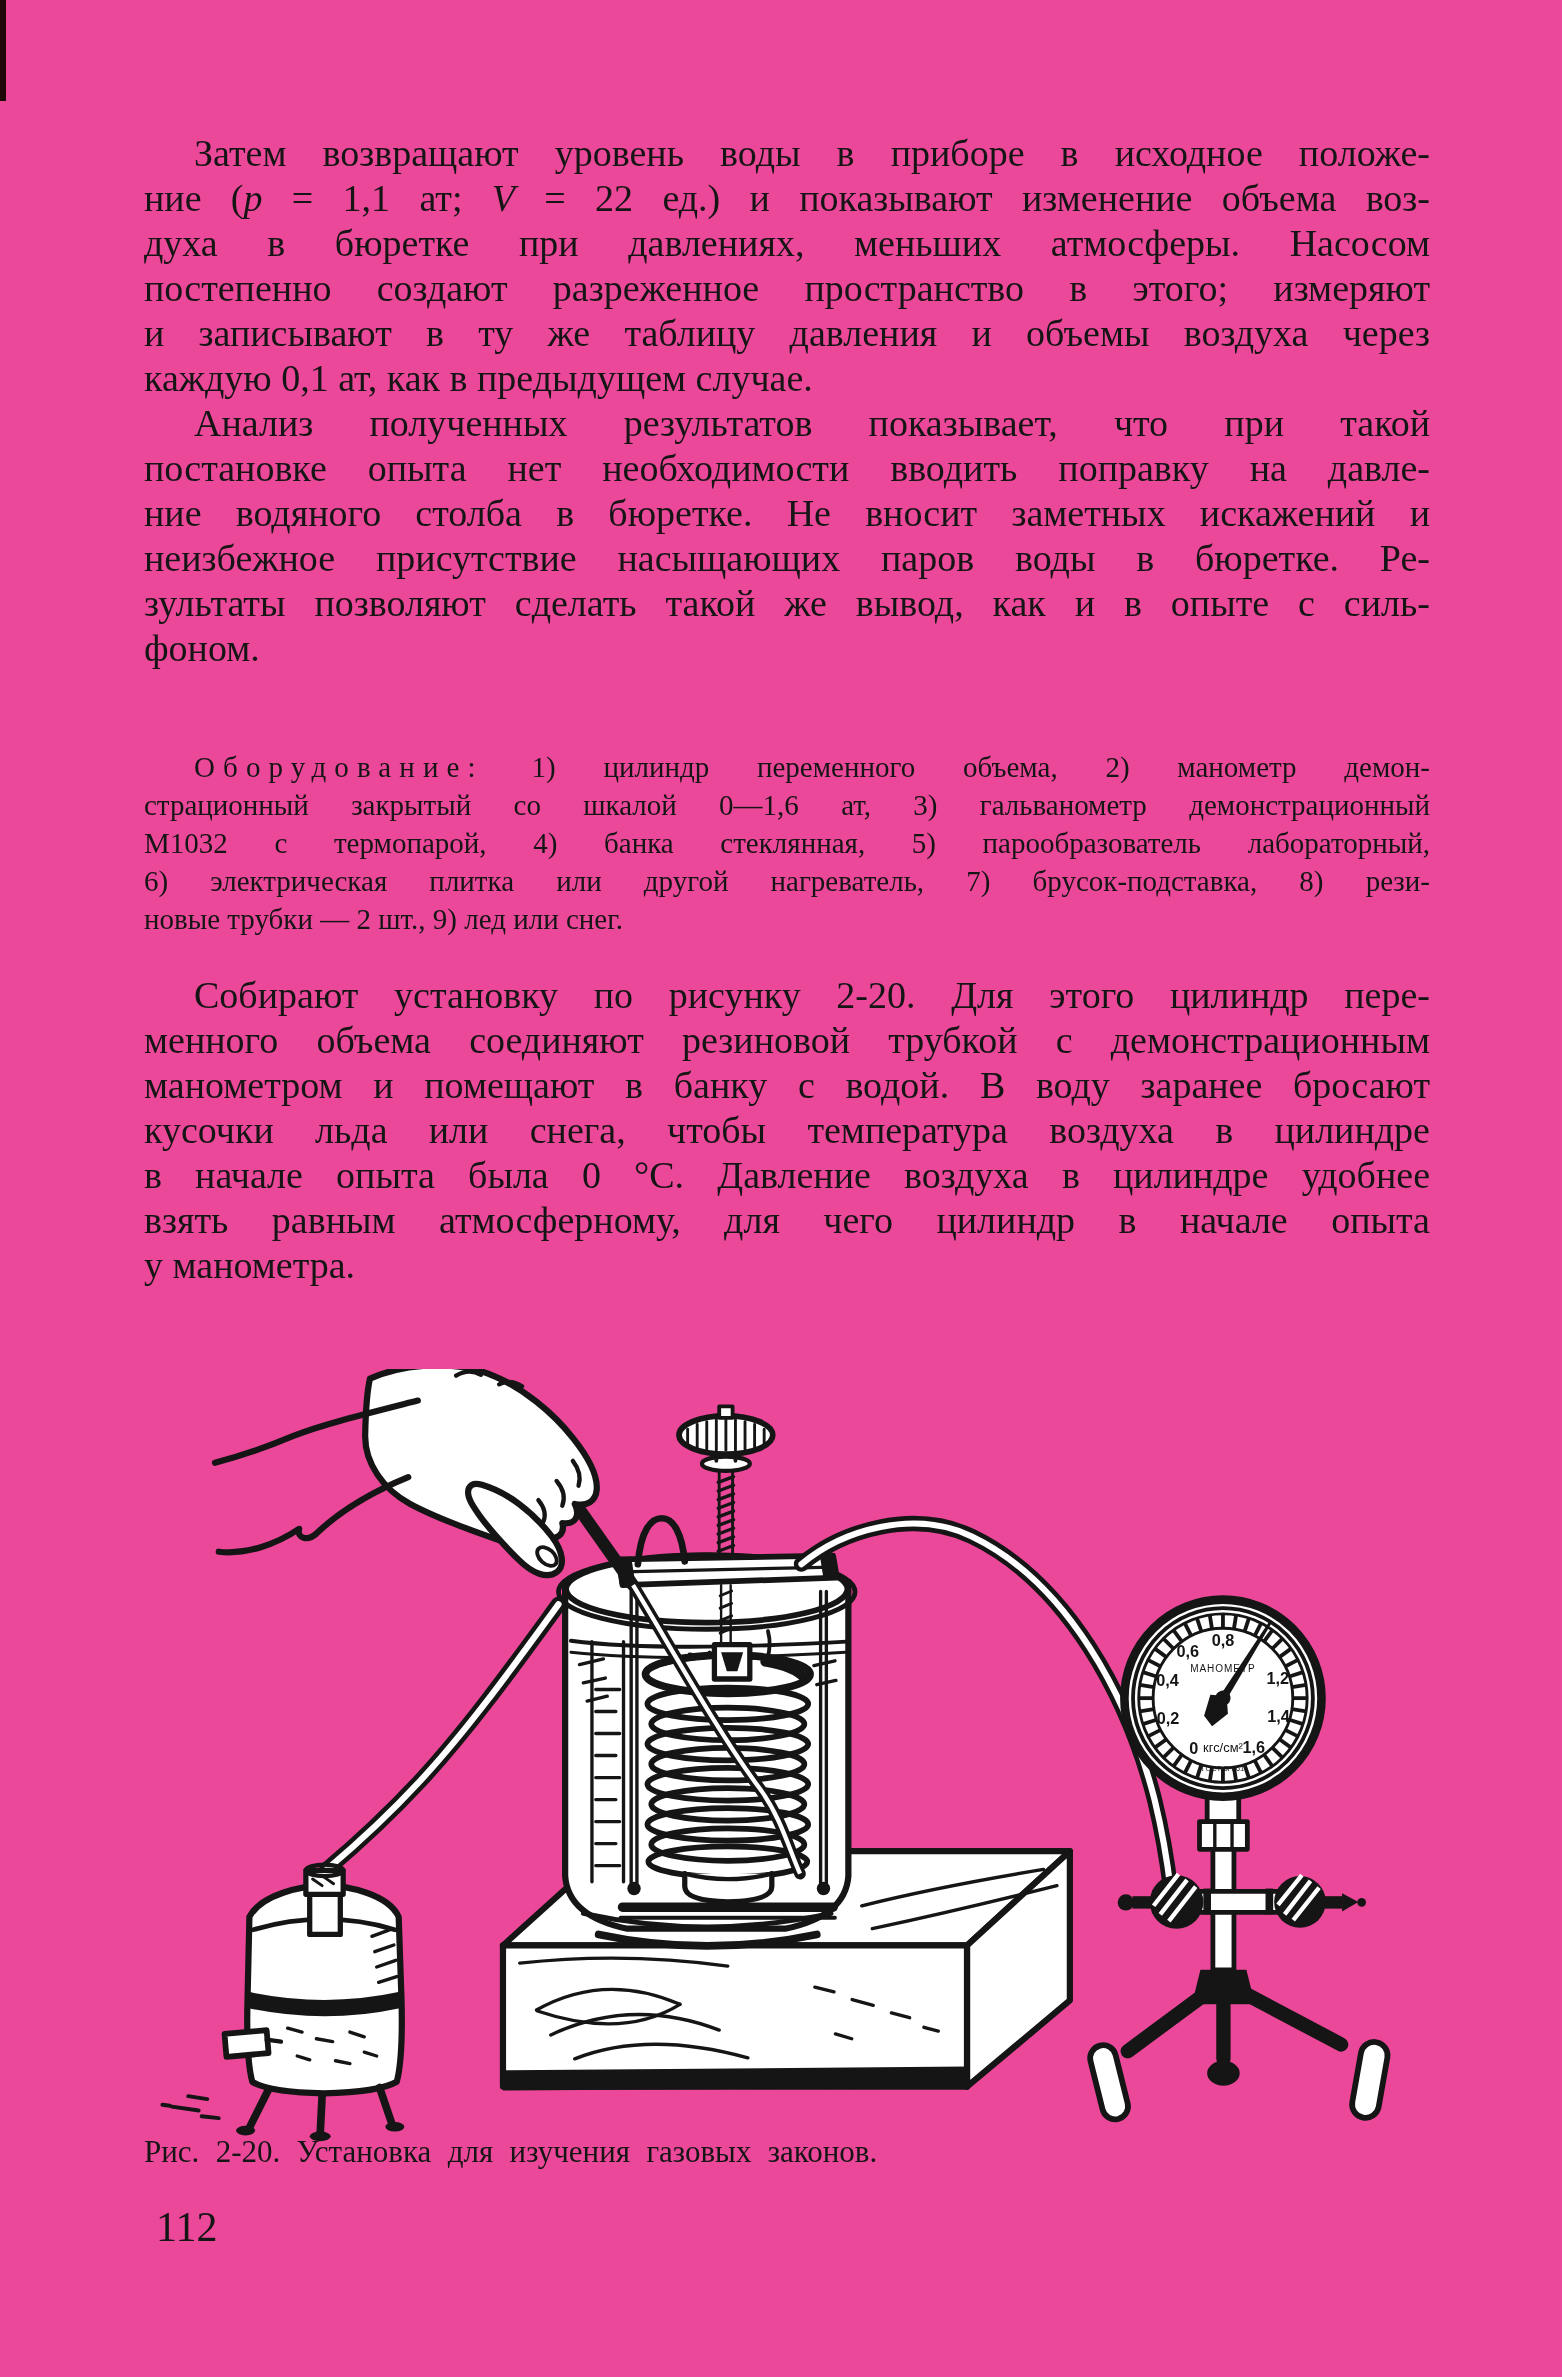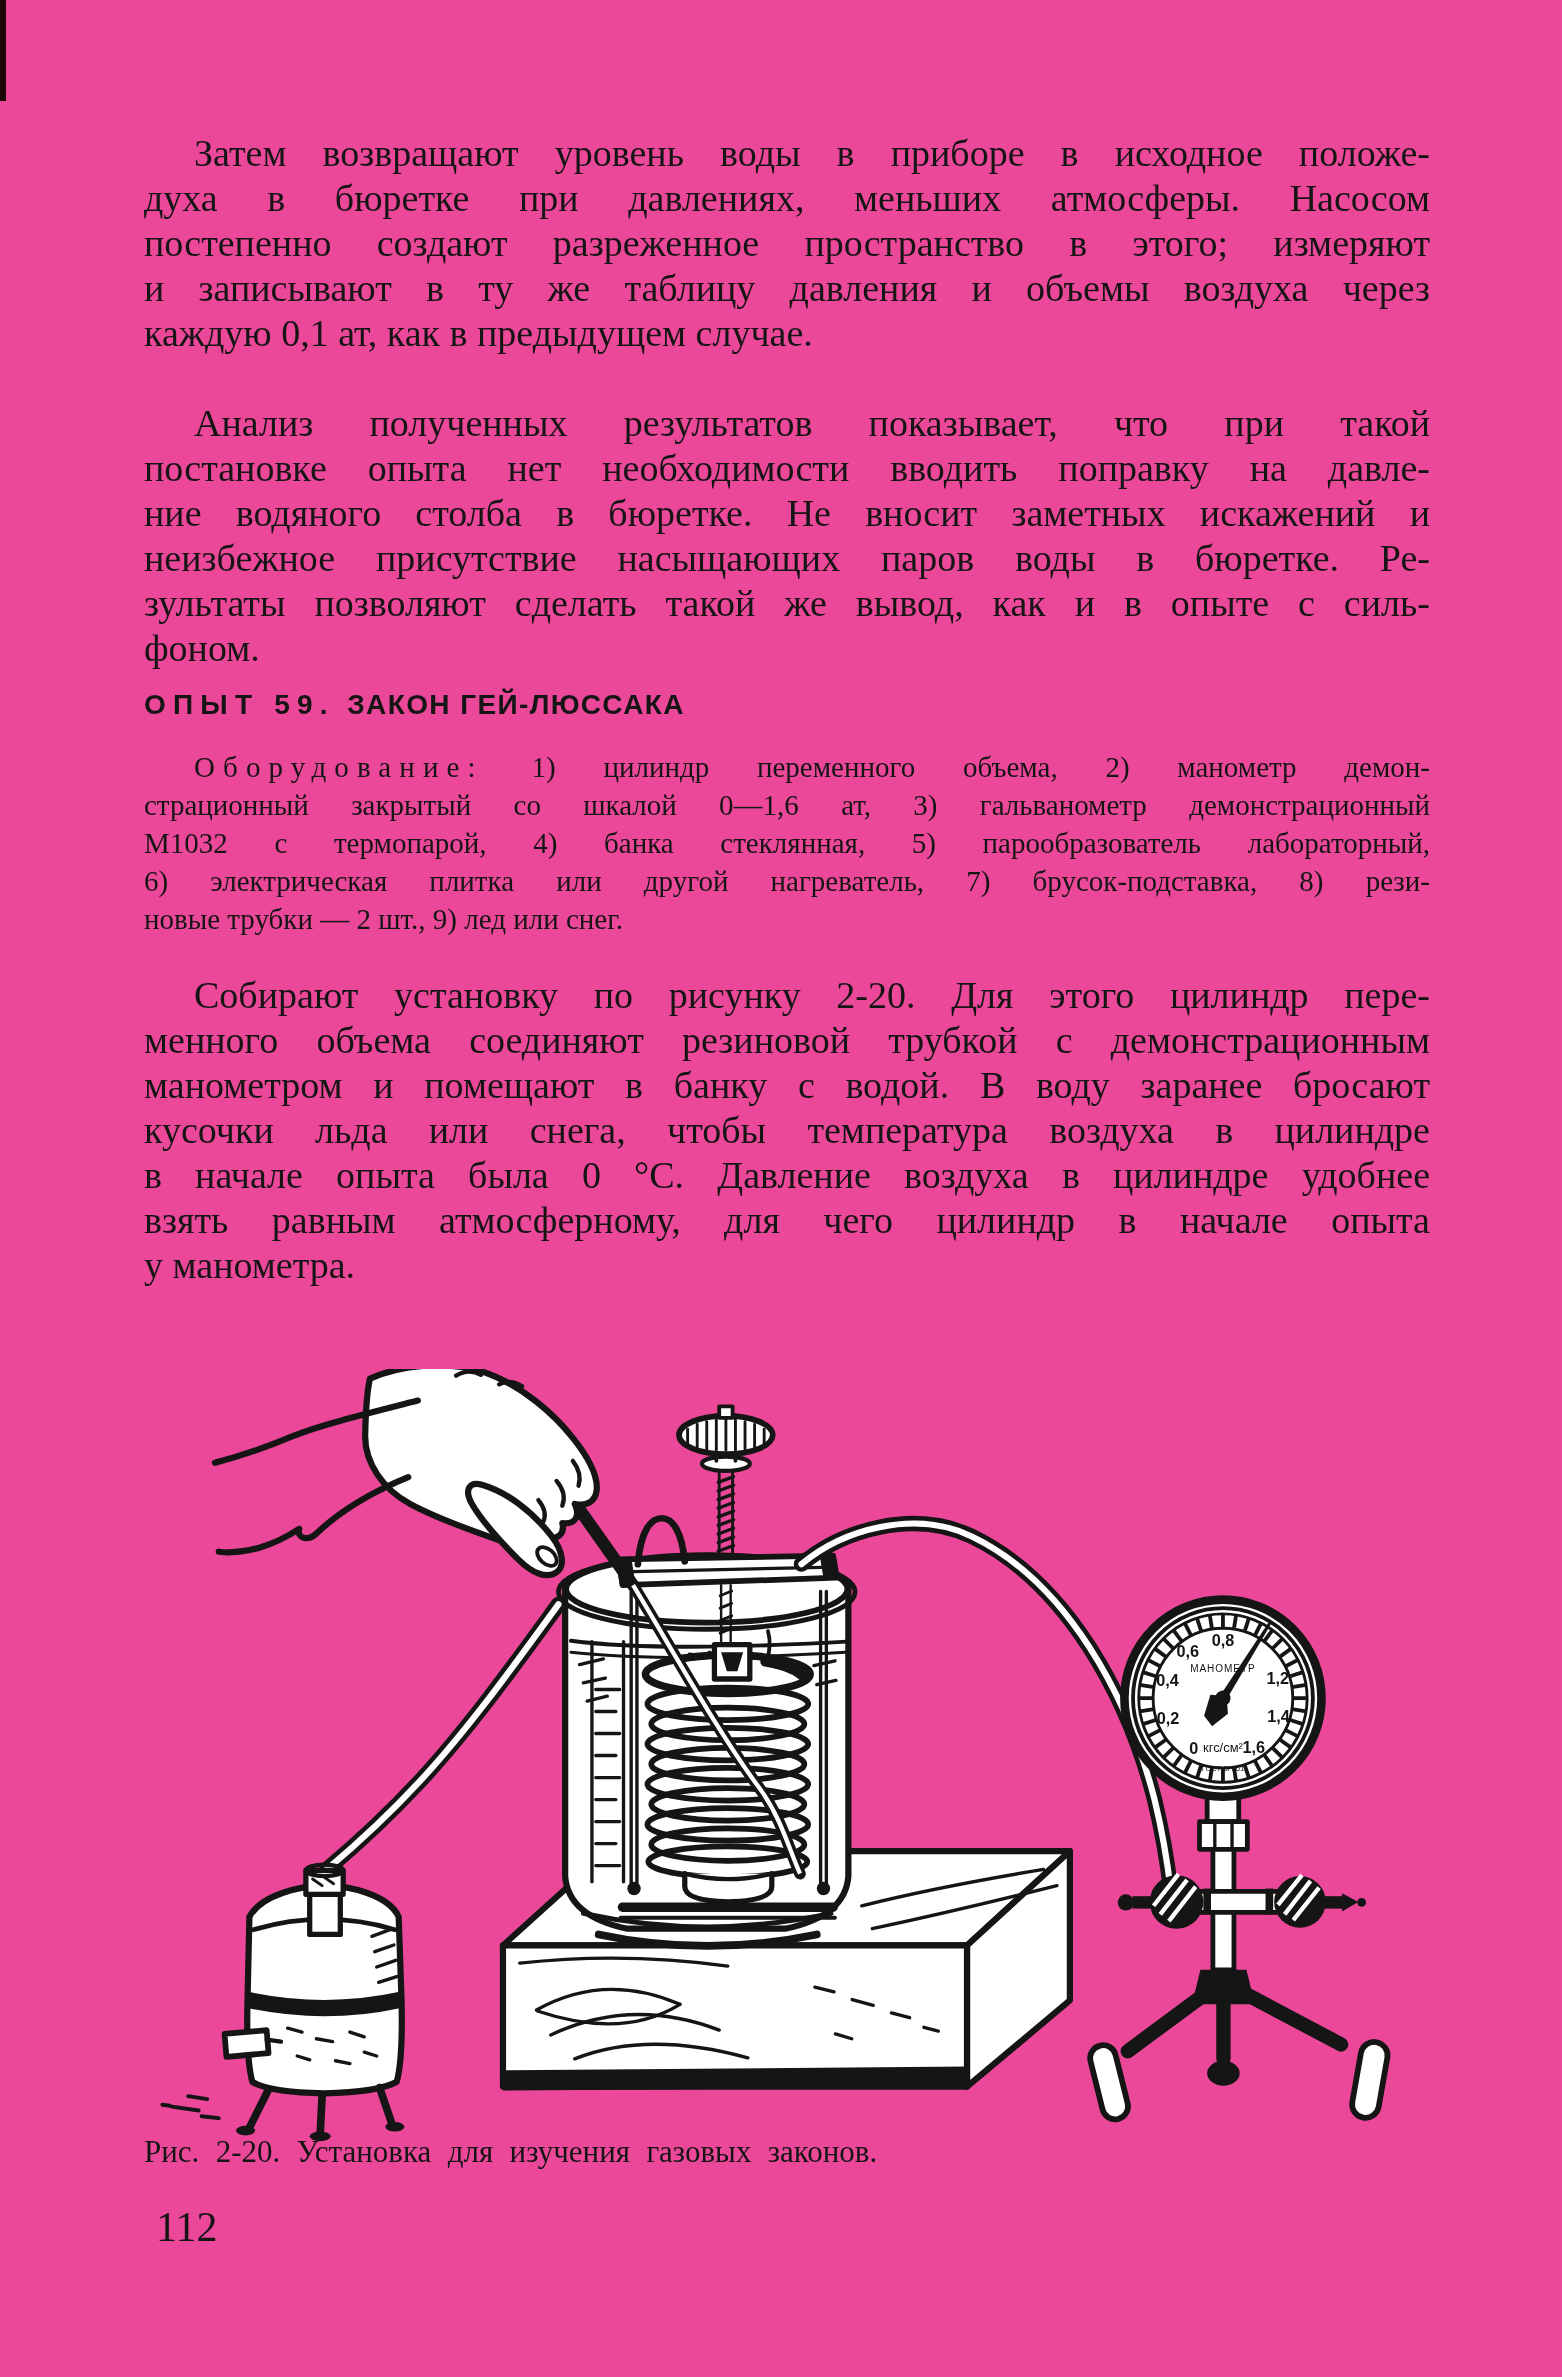--- a/index.html
+++ b/index.html
@@ -32,38 +32,36 @@
 </style>
 </head>
 <body>
 
 <div class="page">
 
   <div class="corner-mark"></div>
 
   <div class="textcol para" style="top:131px;">
       <div class="tline first">Затем возвращают уровень воды в приборе в исходное положе-</div>
+      <div class="tline"><span>ние (</span><i>p</i><span> = 1,1 ат; </span><i>V</i><span> = 22 ед.) и показывают изменение объема воз-</span></div>
       <div class="tline">духа в бюретке при давлениях, меньших атмосферы. Насосом</div>
       <div class="tline">постепенно создают разреженное пространство в этого; измеряют</div>
       <div class="tline">и записывают в ту же таблицу давления и объемы воздуха через</div>
       <div class="tline last">каждую 0,1 ат, как в предыдущем случае.</div>
     </div>
 
   <div class="textcol para" style="top:401px;">
       <div class="tline first">Анализ полученных результатов показывает, что при такой</div>
       <div class="tline">постановке опыта нет необходимости вводить поправку на давле-</div>
       <div class="tline">ние водяного столба в бюретке. Не вносит заметных искажений и</div>
       <div class="tline">неизбежное присутствие насыщающих паров воды в бюретке. Ре-</div>
       <div class="tline">зультаты позволяют сделать такой же вывод, как и в опыте с силь-</div>
       <div class="tline last">фоном.</div>
     </div>
 
-  <div class="heading">
-    <span class="kicker">ОПЫТ 59.</span><span>ЗАКОН ГЕЙ-ЛЮССАКА</span>
-  </div>
 
   <div class="textcol equip" style="top:748px;">
       <div class="tline first"><span class="spread">Оборудование:</span><span> 1) цилиндр переменного объема, 2) манометр демон-</span></div>
       <div class="tline">страционный закрытый со шкалой 0—1,6 ат, 3) гальванометр демонстрационный</div>
       <div class="tline">М1032 с термопарой, 4) банка стеклянная, 5) парообразователь лабораторный,</div>
       <div class="tline">6) электрическая плитка или другой нагреватель, 7) брусок-подставка, 8) рези-</div>
       <div class="tline last">новые трубки — 2 шт., 9) лед или снег.</div>
     </div>
 
   <div class="textcol para" style="top:973px;">

